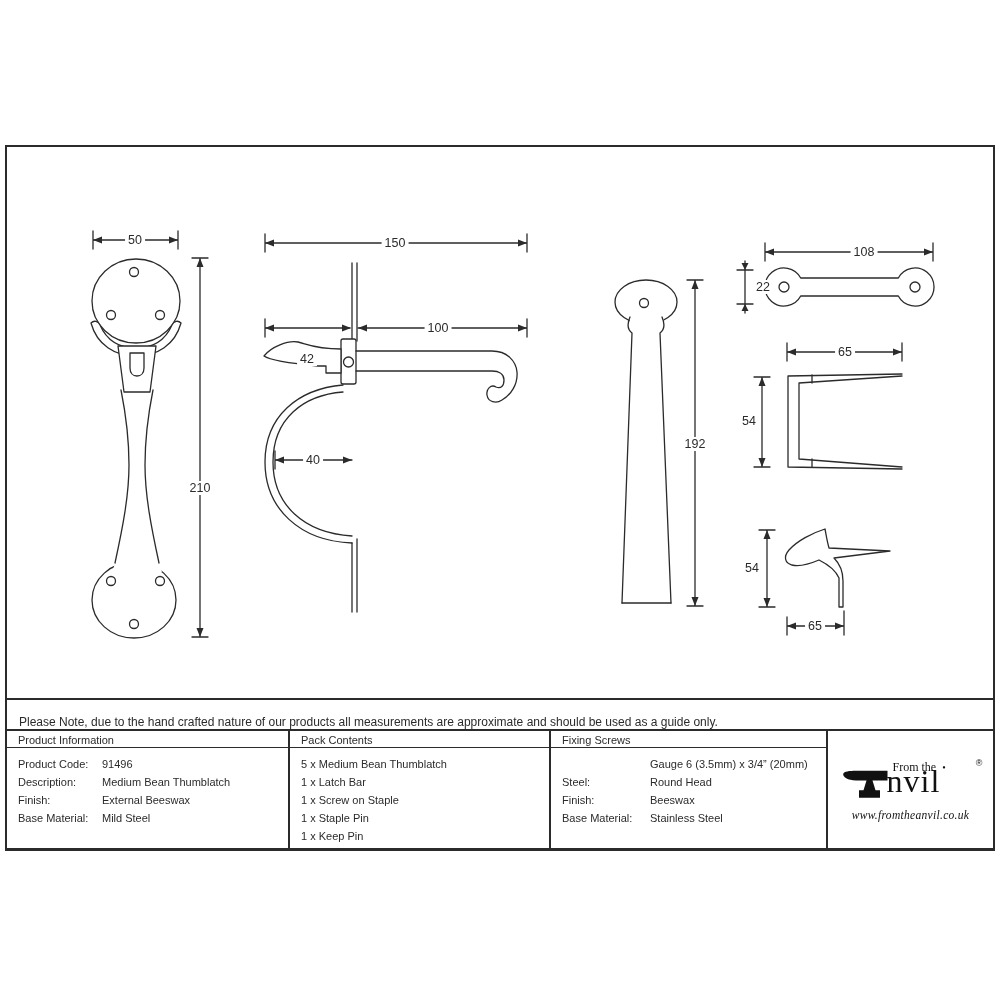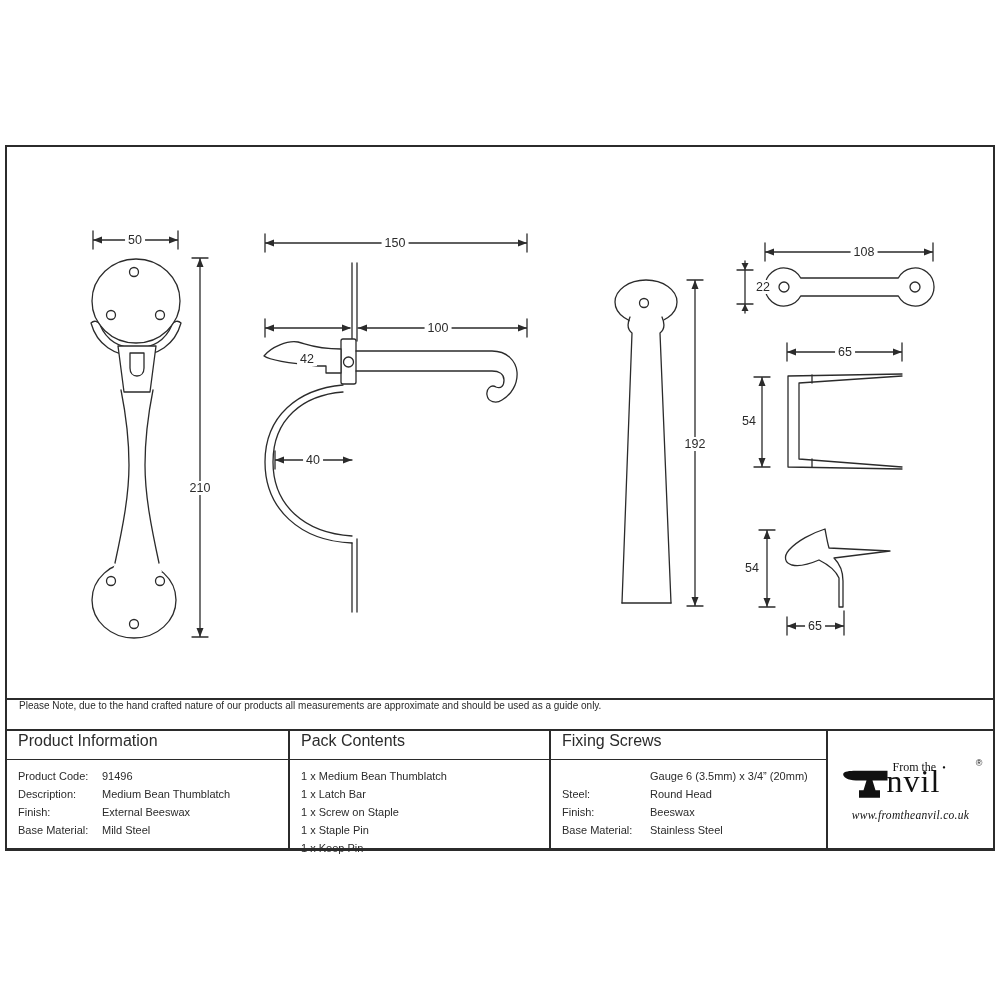--- a/index.html
+++ b/index.html
@@ -30,37 +30,37 @@
     position:absolute; transform:translate(-50%,-50%);
     background:#ffffff; padding:0 3px; font-size:12.5px; color:#2b2b2b; white-space:nowrap;
   }
 
   
   .note-row {
     position:absolute; left:5px; top:698px; width:990px; height:33px;
     border-left:2px solid #2b2b2b; border-right:2px solid #2b2b2b;
     border-top:2px solid #2b2b2b; border-bottom:2px solid #2b2b2b;
     box-sizing:border-box; background:#fff;
-    display:flex; align-items:flex-start; padding-left:12px; font-size:10px;
+    display:flex; align-items:flex-end; padding-left:12px; font-size:12px;
   }
 
   
   .info-table {
     position:absolute; left:5px; top:731px; width:990px; height:119px;
     border-left:2px solid #2b2b2b; border-right:2px solid #2b2b2b; border-bottom:2px solid #2b2b2b;
     box-sizing:border-box; background:#fff; display:flex;
   }
   .col { box-sizing:border-box; height:100%; }
   .col + .col { border-left:2px solid #2b2b2b; }
   .col-product { width:281px; }
   .col-pack    { width:261px; }
   .col-fixing  { width:277px; }
   .col-logo    { flex:1; display:flex; align-items:center; justify-content:center; }
   .col-header {
-    height:29px; line-height:15px; padding:2px 16px 0 11px; font-size:16px;
+    height:17px; line-height:15px; padding:2px 16px 0 11px; font-size:11px;
     border-bottom:1.5px solid #2b2b2b; box-sizing:border-box;
   }
   .col-body { padding:7px 14px 0 11px; font-size:11px; line-height:18px; }
   .kv-row { display:flex; }
   .kv-label-pi { width:84px; flex:0 0 auto; }
   .kv-label-fx { width:88px; flex:0 0 auto; }
   .pack-item { white-space:nowrap; }
 
   
   .logo { width:152px; text-align:center; }
@@ -271,21 +271,21 @@
         <div class="kv-row">
           <span class="kv-label-pi">Base Material:</span>
           <span>Mild Steel</span>
         </div>
       </div>
     </div>
 
     <div class="col col-pack">
       <div class="col-header">Pack Contents</div>
       <div class="col-body">
-        <div class="pack-item">1 x Medium Bean Thumblatch</div>
+        <div class="pack-item">5 x Medium Bean Thumblatch</div>
         <div class="pack-item">1 x Latch Bar</div>
         <div class="pack-item">1 x Screw on Staple</div>
         <div class="pack-item">1 x Staple Pin</div>
         <div class="pack-item">1 x Keep Pin</div>
       </div>
     </div>
 
     <div class="col col-fixing">
       <div class="col-header">Fixing Screws</div>
       <div class="col-body">

